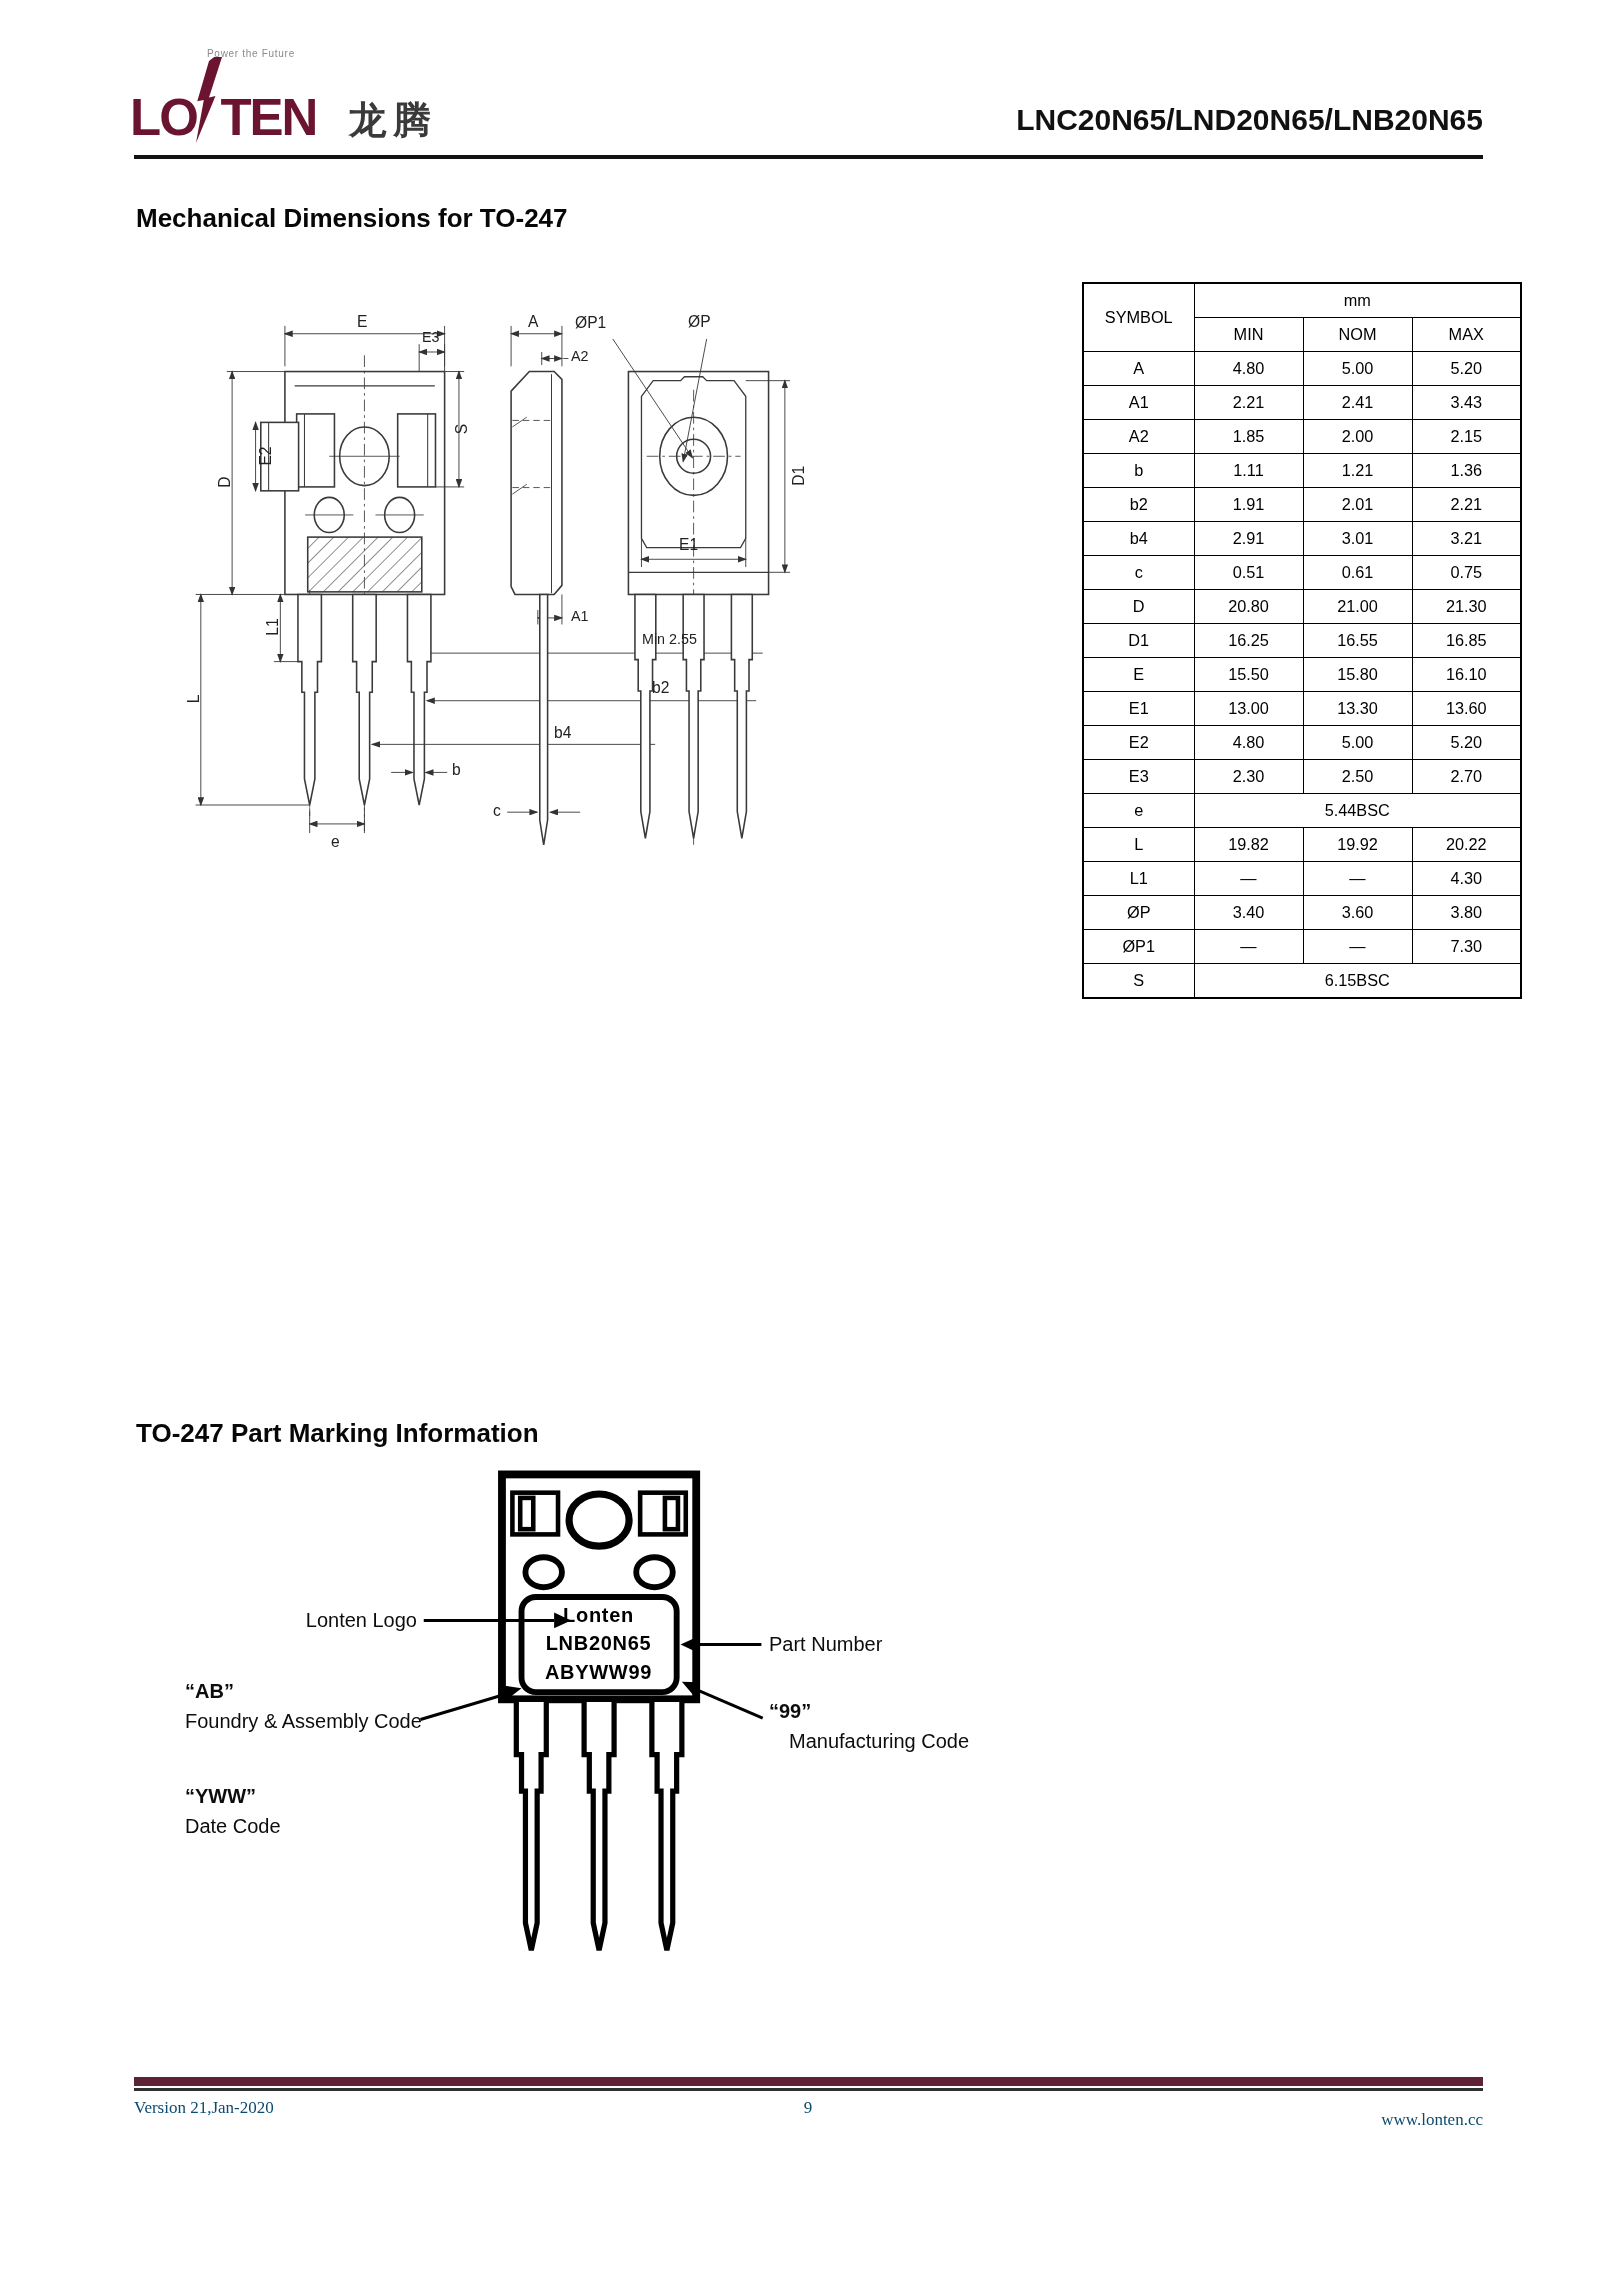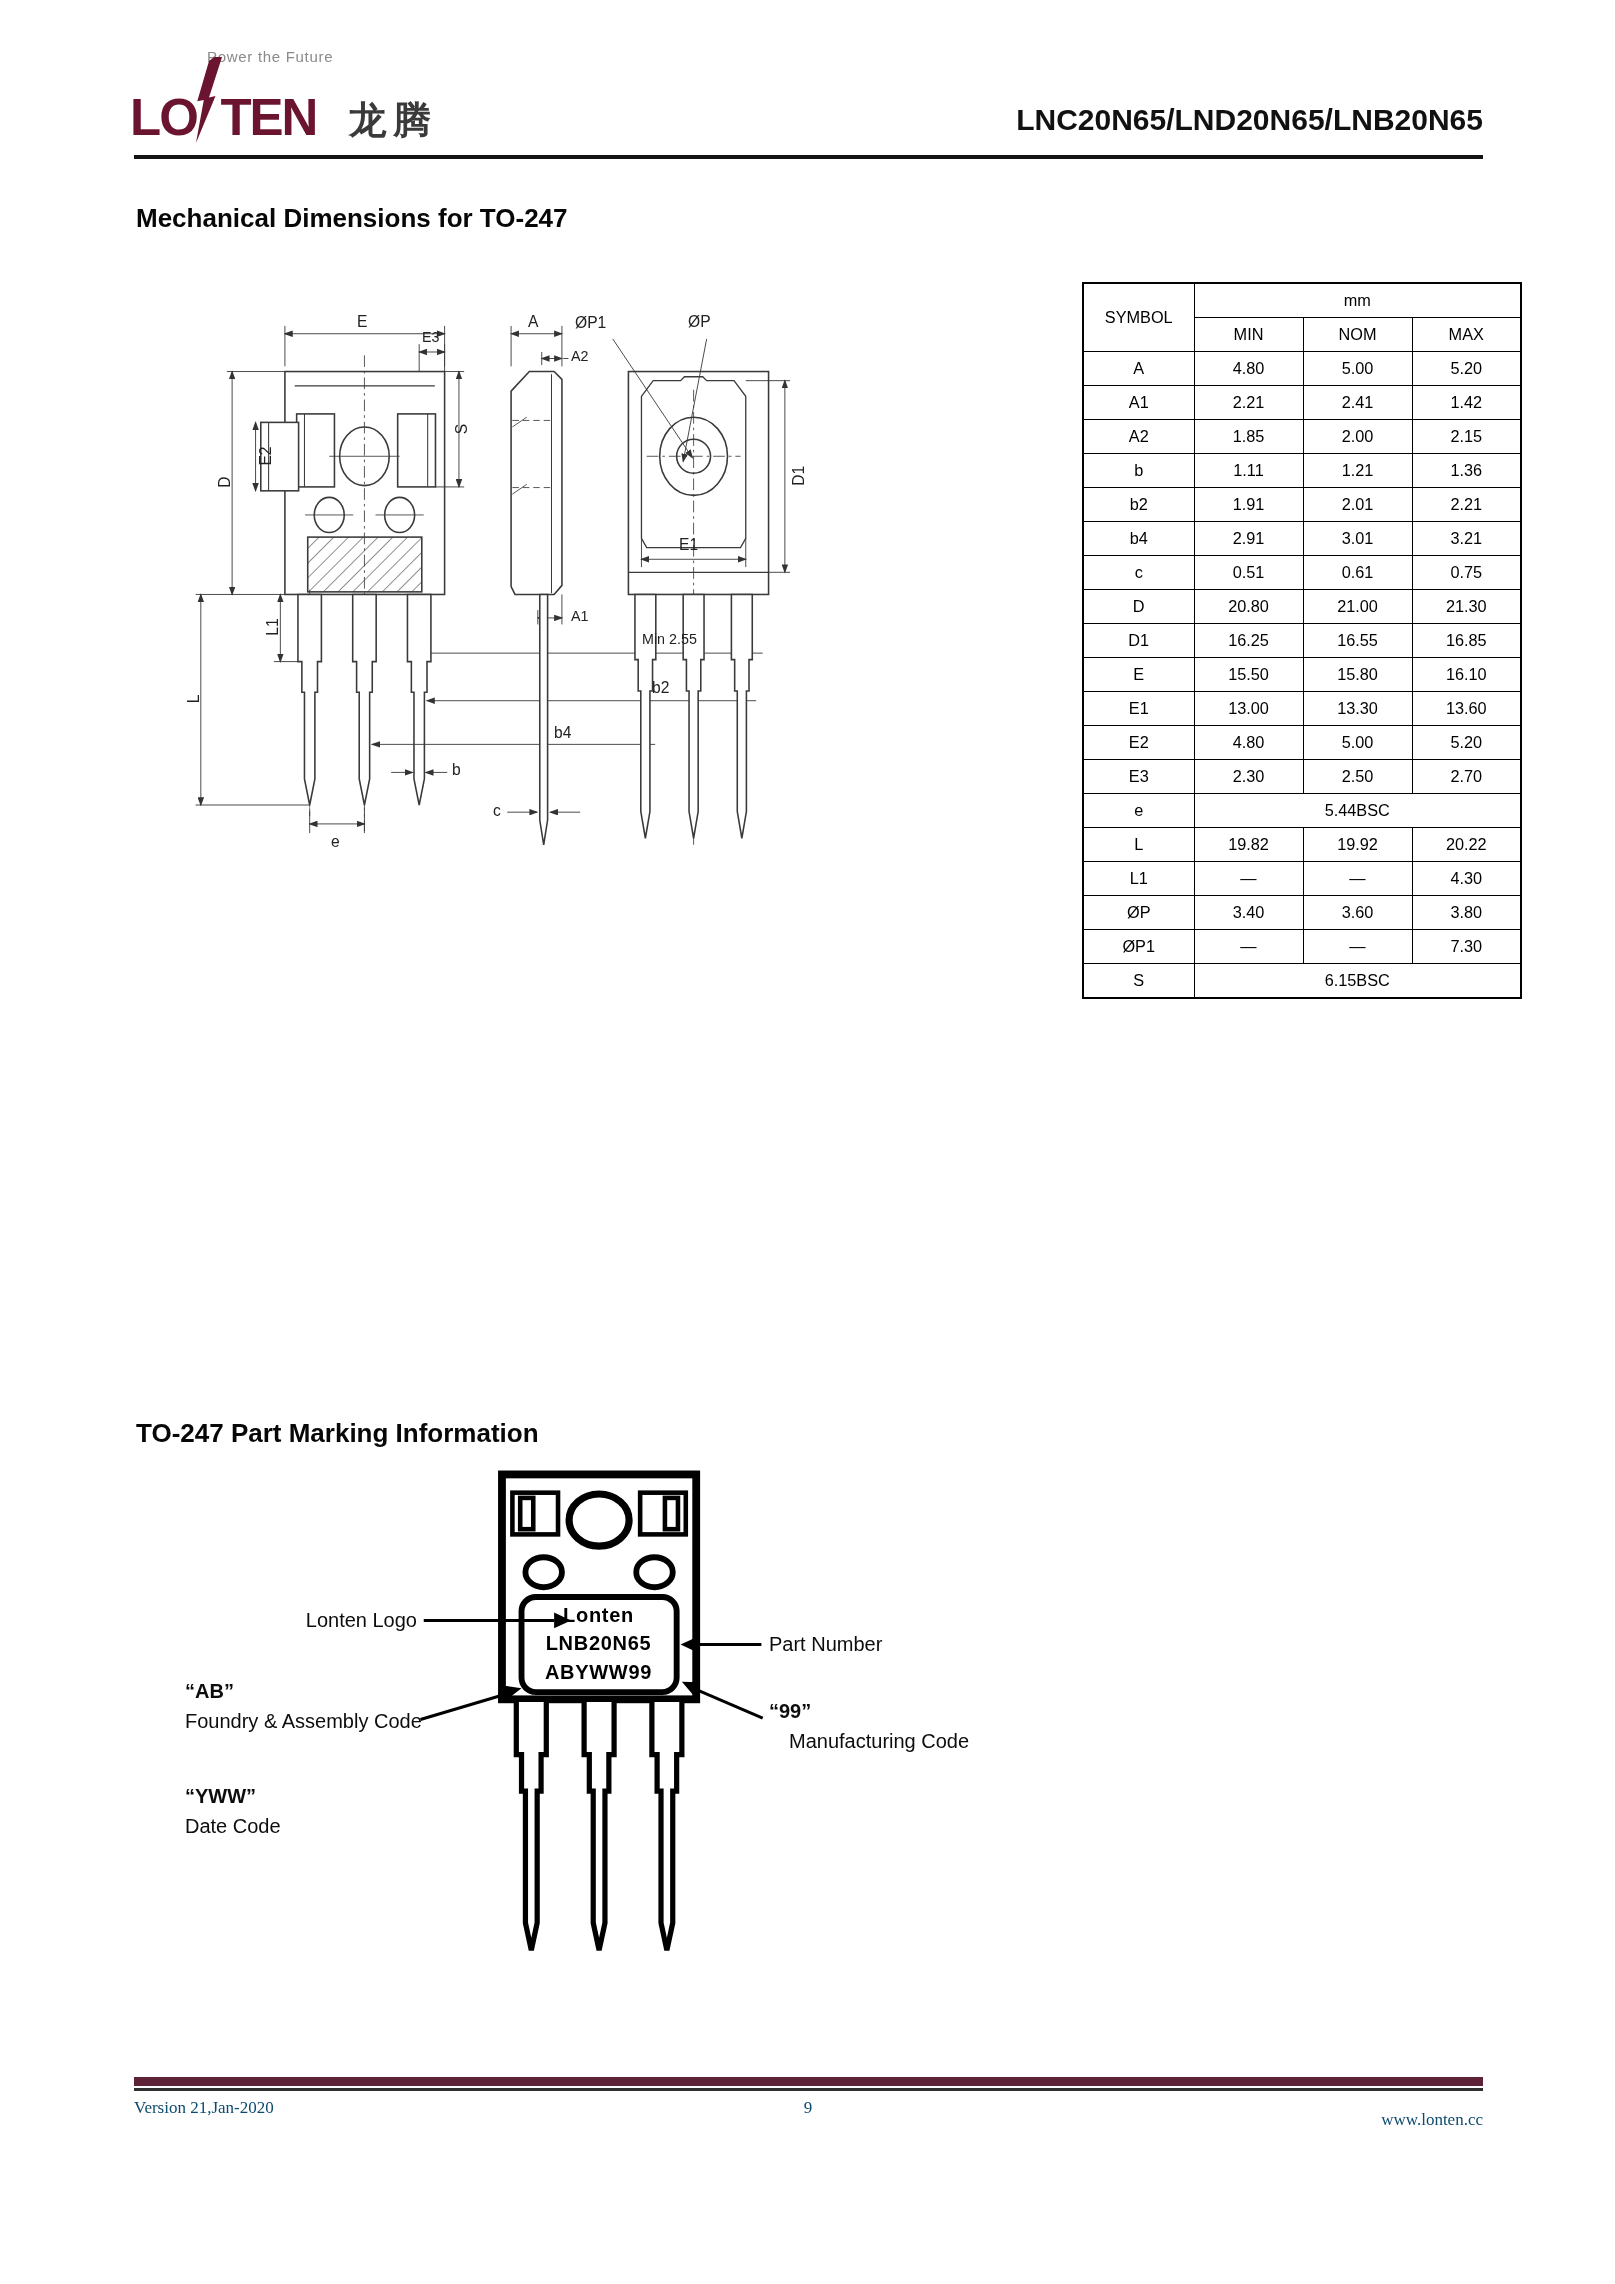--- a/index.html
+++ b/index.html
@@ -6,21 +6,21 @@
   .page{
     position:relative;
     width:1616px;height:2284px;
     background:#ffffff;
     font-family:"Liberation Sans", sans-serif;
     color:#111;
     overflow:hidden;
     margin:0 auto;
   }
   
-  .tagline{position:absolute;left:207px;top:48px;font-size:15px;color:#8a8a8a;letter-spacing:0.7px;}
+  .tagline{position:absolute;left:207px;top:48px;font-size:10px;color:#8a8a8a;letter-spacing:0.7px;}
   .brand-row{position:absolute;left:130px;top:57px;display:flex;align-items:flex-end;}
   .brand-txt{font-size:51px;font-weight:700;color:#6b1430;letter-spacing:-2px;line-height:1;}
   .bolt-svg{margin:0 -5.2px;display:block;}
   .brand-cn{font-size:38px;font-weight:700;color:#3a3a3a;letter-spacing:6.5px;margin-left:32px;line-height:1;padding-bottom:3.9px;}
   .doc-title{position:absolute;right:133px;top:103px;font-size:30px;font-weight:700;letter-spacing:0;}
   .hrule{position:absolute;left:134px;width:1349px;height:3.9px;background:#131313;top:155px;}
   
   .sec-head{position:absolute;left:136px;font-size:26px;font-weight:700;color:#070707;}
   
   .dlabel{position:absolute;font-size:15.6px;color:#222;white-space:nowrap;}
@@ -258,21 +258,21 @@
             <tr>
               <td>A</td>
               <td>4.80</td>
               <td>5.00</td>
               <td>5.20</td>
             </tr>
             <tr>
               <td>A1</td>
               <td>2.21</td>
               <td>2.41</td>
-              <td>1.42</td>
+              <td>3.43</td>
             </tr>
             <tr>
               <td>A2</td>
               <td>1.85</td>
               <td>2.00</td>
               <td>2.15</td>
             </tr>
             <tr>
               <td>b</td>
               <td>1.11</td>

